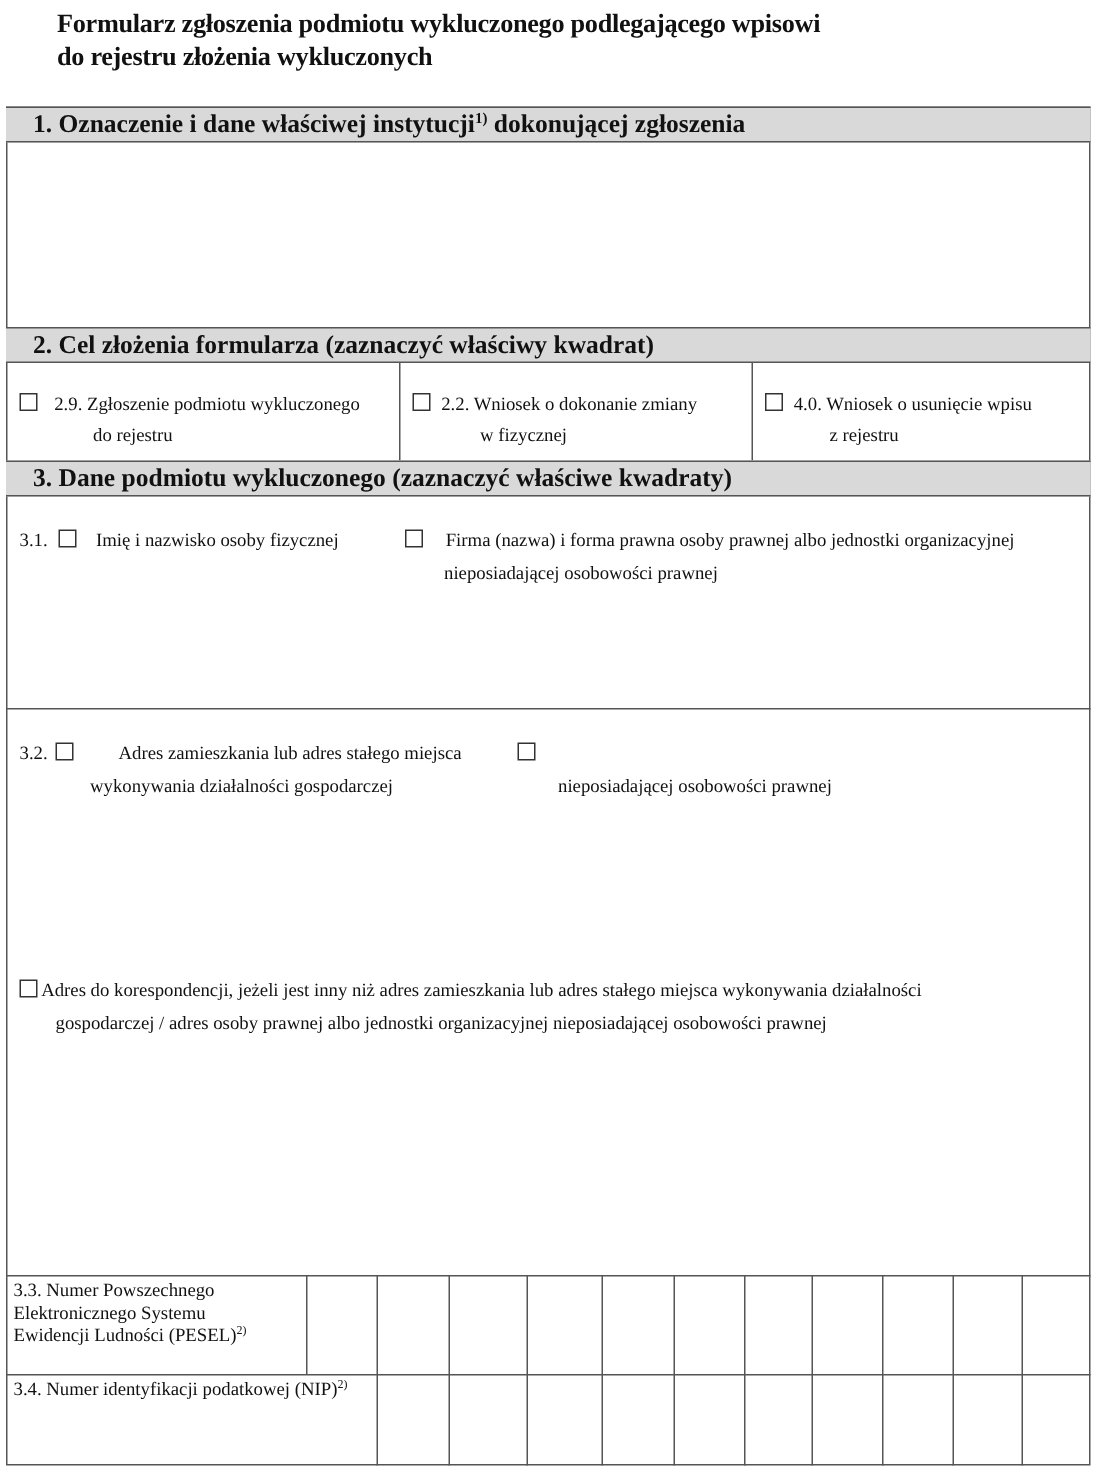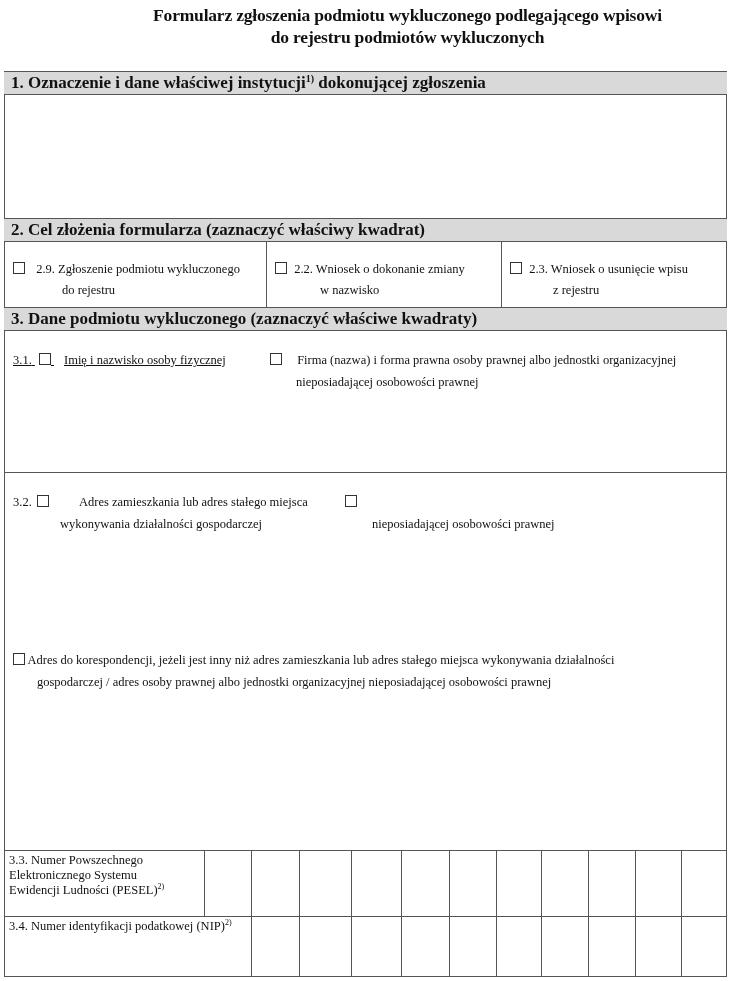--- a/index.html
+++ b/index.html
@@ -1,33 +1,33 @@
 <!DOCTYPE html>
 <html><head>
 <meta charset="utf-8">
 <style>
   html, body { margin:0; padding:0; background:#fff; }
   body { width:730px; height:981px; position:relative; font-family:"Liberation Serif", serif; color:#111; overflow:hidden; }
-  .title { position:absolute; left:0; top:4px; width:730px; text-align:center; font-weight:bold; font-size:17.5px; line-height:22px; padding-left:85px; box-sizing:border-box; letter-spacing:-0.2px; }
+  .title { position:absolute; left:0; top:4px; width:730px; text-align:left; font-weight:bold; font-size:17.5px; line-height:22px; padding-left:38px; box-sizing:border-box; letter-spacing:-0.2px; }
   .frame { position:absolute; left:4px; top:71px; width:723px; height:906px; border:1.5px solid #555; box-sizing:border-box; }
-  .hdr { position:absolute; left:4px; width:723px; height:24px; background:#d9d9d9; border-top:1.5px solid #555; border-bottom:1.5px solid #555; box-sizing:border-box; font-weight:bold; font-size:17px; line-height:21px; padding-left:7px; }
+  .hdr { position:absolute; left:4px; width:723px; height:24px; background:#d9d9d9; border-top:1.5px solid #555; border-bottom:1.5px solid #555; box-sizing:border-box; font-weight:bold; font-size:17px; line-height:21px; padding-left:18px; }
   .hdr sup { font-size:10px; vertical-align:6px; line-height:0; }
   .hline { position:absolute; left:4px; width:723px; height:0; border-top:1.5px solid #555; }
   .vline { position:absolute; width:0; border-left:1.5px solid #555; }
   .cb { display:inline-block; width:12px; height:12px; border:1.3px solid #333; box-sizing:border-box; background:#fff; vertical-align:-1px; }
   .txt { position:absolute; font-size:12.5px; line-height:20px; }
   .txt sup { font-size:8px; vertical-align:5px; line-height:0; }
   .cell { position:absolute; }
 </style>
 </head>
 <body>
 
 <div class="title">
   <div>Formularz zgłoszenia podmiotu wykluczonego podlegającego wpisowi</div>
-  <div>do rejestru podmiotów wykluczonych</div>
+  <div>do rejestru złożenia wykluczonych</div>
 </div>
 
 <div class="frame"></div>
 
 <div class="hdr" style="top:71px;"><span>1. Oznaczenie i dane właściwej instytucji</span><sup>1)</sup><span> dokonującej zgłoszenia</span></div>
 <div class="cell" style="left:6px;top:96px;width:719px;height:122px;"></div>
 
 <div class="hdr" style="top:218px;">2. Cel złożenia formularza (zaznaczyć właściwy kwadrat)</div>
 <div class="vline" style="left:266px;top:242px;height:65px;"></div>
 <div class="vline" style="left:501px;top:242px;height:65px;"></div>
@@ -35,31 +35,31 @@
 <div class="txt" style="left:13px;top:259px;">
   <span class="cb"></span>
   <span style="margin-left:8px;">2.9.  Zgłoszenie  podmiotu  wykluczonego</span>
 </div>
 <div class="txt" style="left:62px;top:280px;">do rejestru</div>
 
 <div class="txt" style="left:275px;top:259px;">
   <span class="cb"></span>
   <span style="margin-left:4px;">2.2. Wniosek o dokonanie zmiany</span>
 </div>
-<div class="txt" style="left:320px;top:280px;">w nazwisko</div>
+<div class="txt" style="left:320px;top:280px;">w fizycznej</div>
 
 <div class="txt" style="left:510px;top:259px;">
   <span class="cb"></span>
-  <span style="margin-left:4px;">2.3. Wniosek o usunięcie wpisu</span>
+  <span style="margin-left:4px;">4.0. Wniosek o usunięcie wpisu</span>
 </div>
 <div class="txt" style="left:553px;top:280px;">z rejestru</div>
 
 <div class="hdr" style="top:307px;">3. Dane podmiotu wykluczonego (zaznaczyć właściwe kwadraty)</div>
 
-<div class="txt" style="left:13px;top:350px;text-decoration:underline;">
+<div class="txt" style="left:13px;top:350px;">
   <span>3.1.</span>
   <span class="cb" style="margin-left:4px;"></span>
   <span style="margin-left:10px;">Imię i nazwisko osoby fizycznej</span>
 </div>
 <div class="txt" style="left:270px;top:350px;">
   <span class="cb"></span>
   <span style="margin-left:12px;margin-top:16px;">Firma (nazwa) i forma prawna osoby prawnej albo jednostki organizacyjnej</span>
 </div>
 <div class="txt" style="left:296px;top:372px;">nieposiadającej osobowości prawnej</div>
 

